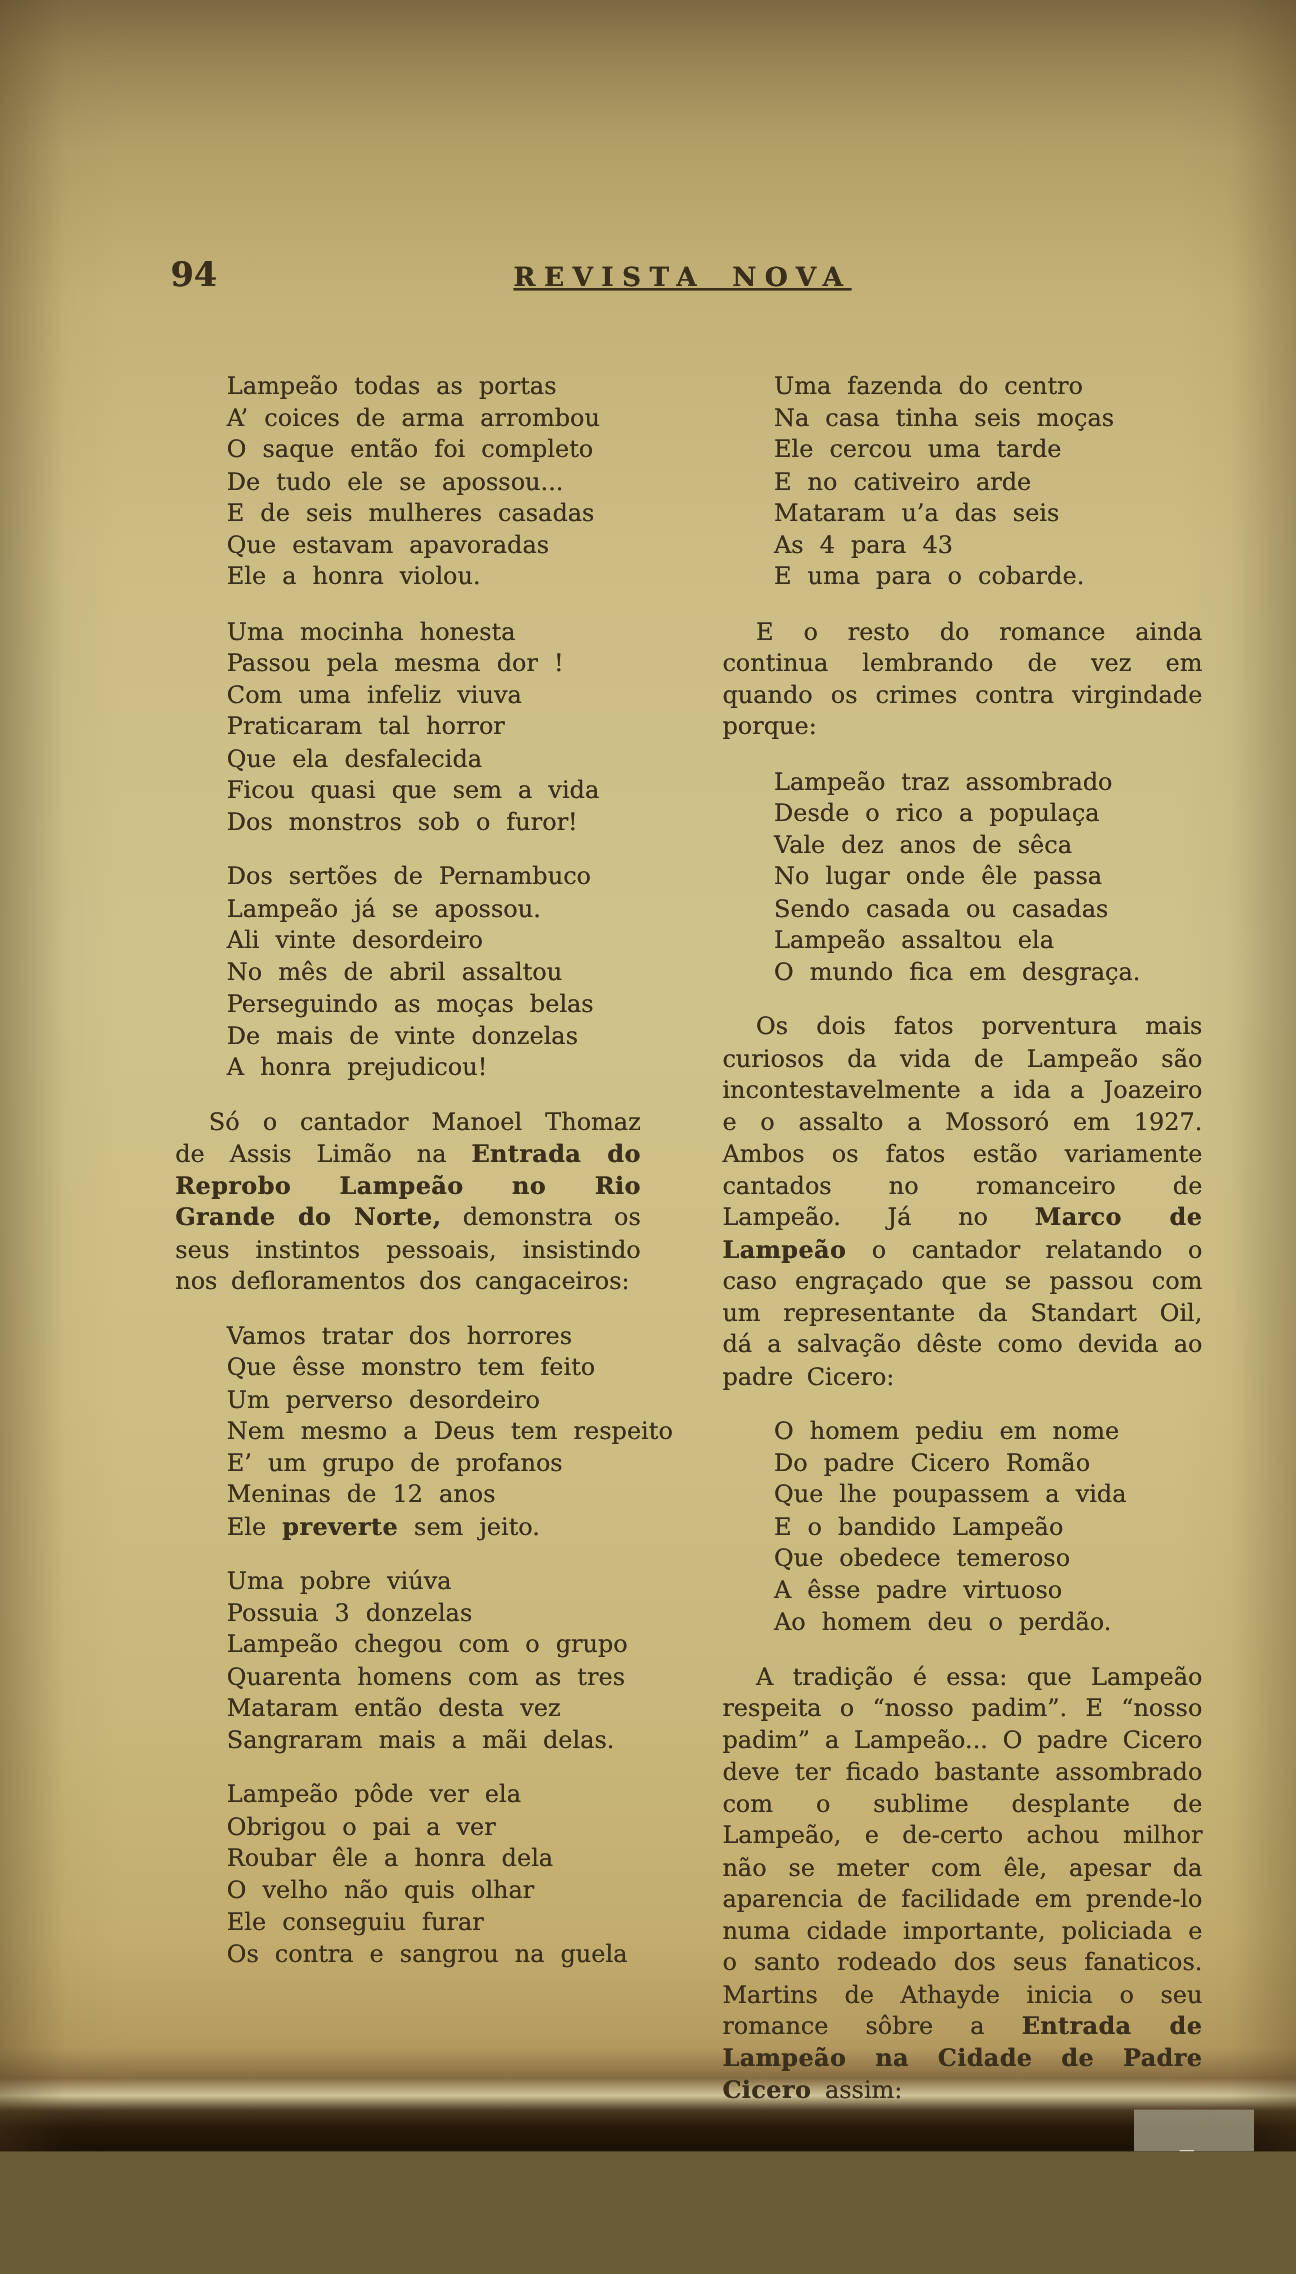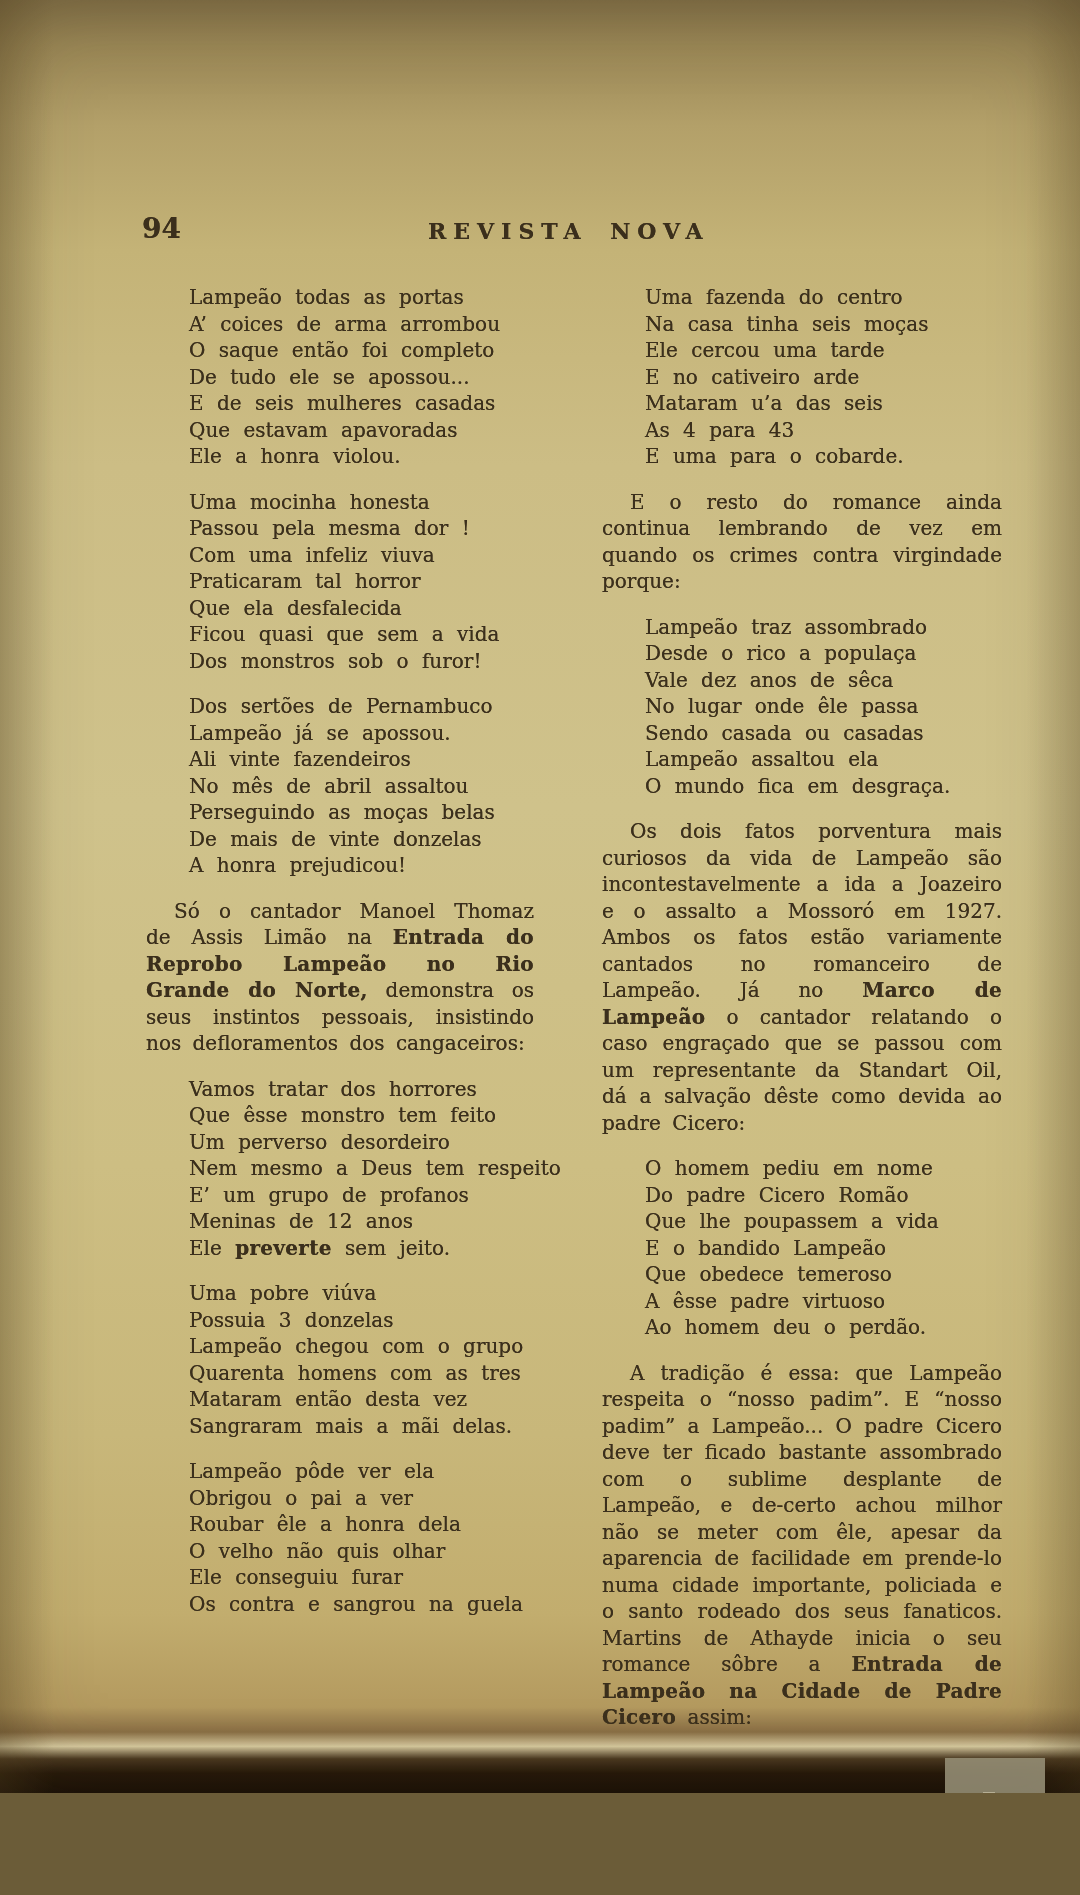--- a/index.html
+++ b/index.html
@@ -19,23 +19,23 @@
     box-shadow:inset 0 0 90px rgba(60,45,20,.30);
   }
   .ink{ text-shadow:0 0 .5px rgba(59,47,28,.85); }
   .page-number{
     position:absolute;left:142px;top:212px;
     font-size:28px;font-weight:bold;
   }
   .journal-title{
     position:absolute;left:428px;top:218px;
     font-size:22px;font-weight:bold;
-    letter-spacing:7px;word-spacing:8px;white-space:nowrap;
+    letter-spacing:7px;word-spacing:8px;white-space:nowrap;text-decoration:underline;
   }
-  .column{position:absolute;top:284px;}
+  .column{position:absolute;top:308px;}
   .col-left{left:146px;width:392px;}
   .col-right{left:602px;width:404px;}
   .verse{margin:0 0 19px 43px;}
   .verse-line{
     font-size:20px;line-height:26.5px;
     word-spacing:7px;white-space:nowrap;
   }
   .prose{
     margin:0 4px 19px 0;
     font-size:20px;line-height:26.5px;
@@ -82,21 +82,21 @@
         <div class="verse-line">Passou pela mesma dor !</div>
         <div class="verse-line">Com uma infeliz viuva</div>
         <div class="verse-line">Praticaram tal horror</div>
         <div class="verse-line">Que ela desfalecida</div>
         <div class="verse-line">Ficou quasi que sem a vida</div>
         <div class="verse-line">Dos monstros sob o furor!</div>
       </div>
       <div class="verse">
         <div class="verse-line">Dos sertões de Pernambuco</div>
         <div class="verse-line">Lampeão já se apossou.</div>
-        <div class="verse-line">Ali vinte fazendeiros</div>
+        <div class="verse-line">Ali vinte desordeiro</div>
         <div class="verse-line">No mês de abril assaltou</div>
         <div class="verse-line">Perseguindo as moças belas</div>
         <div class="verse-line">De mais de vinte donzelas</div>
         <div class="verse-line">A honra prejudicou!</div>
       </div>
       <p class="prose">Só o cantador Manoel Thomaz de Assis Limão na <b>Entrada do Reprobo Lampeão no Rio Grande do Norte,</b> demonstra os seus instintos pessoais, insistindo nos defloramentos dos cangaceiros:</p>
       <div class="verse">
         <div class="verse-line">Vamos tratar dos horrores</div>
         <div class="verse-line">Que êsse monstro tem feito</div>
         <div class="verse-line">Um perverso desordeiro</div>

